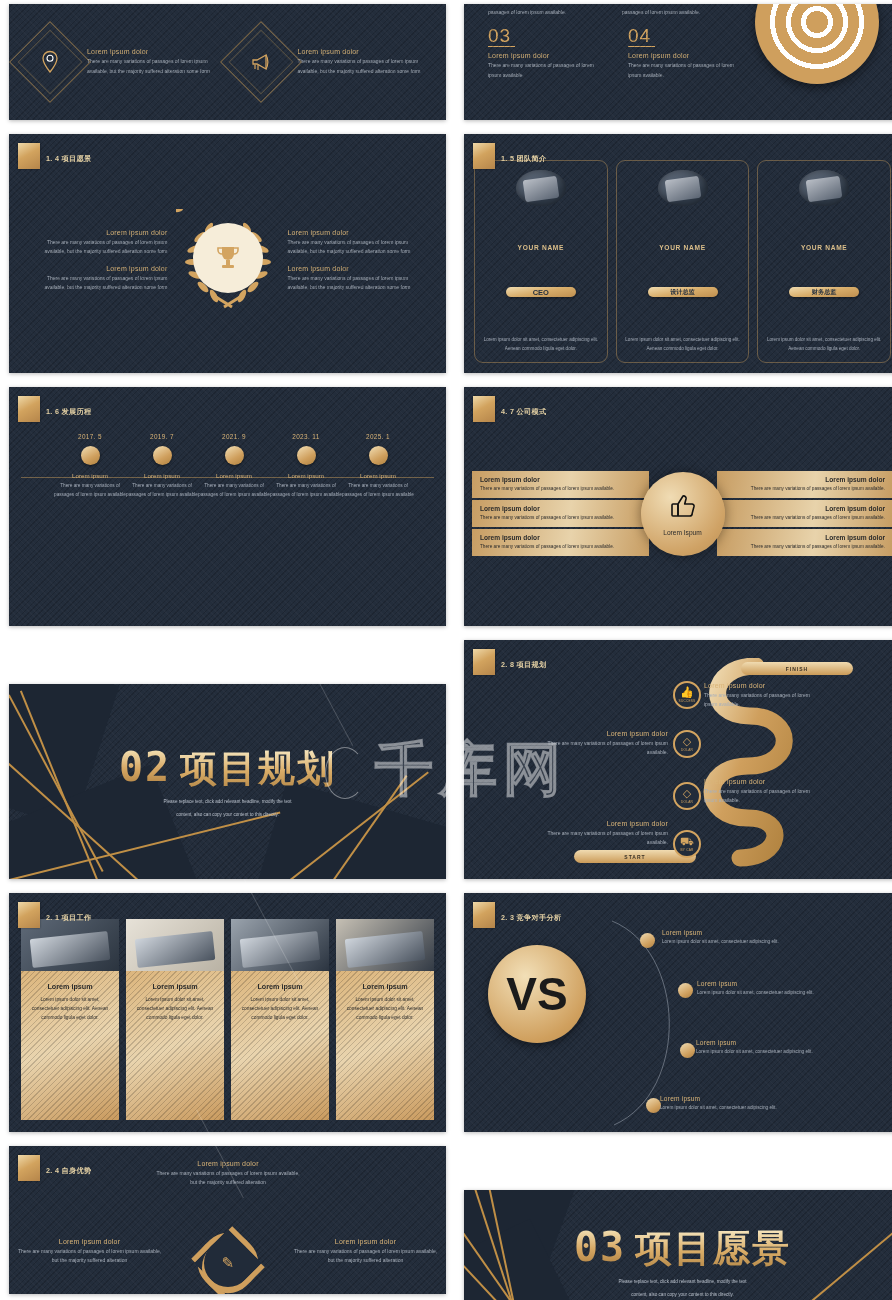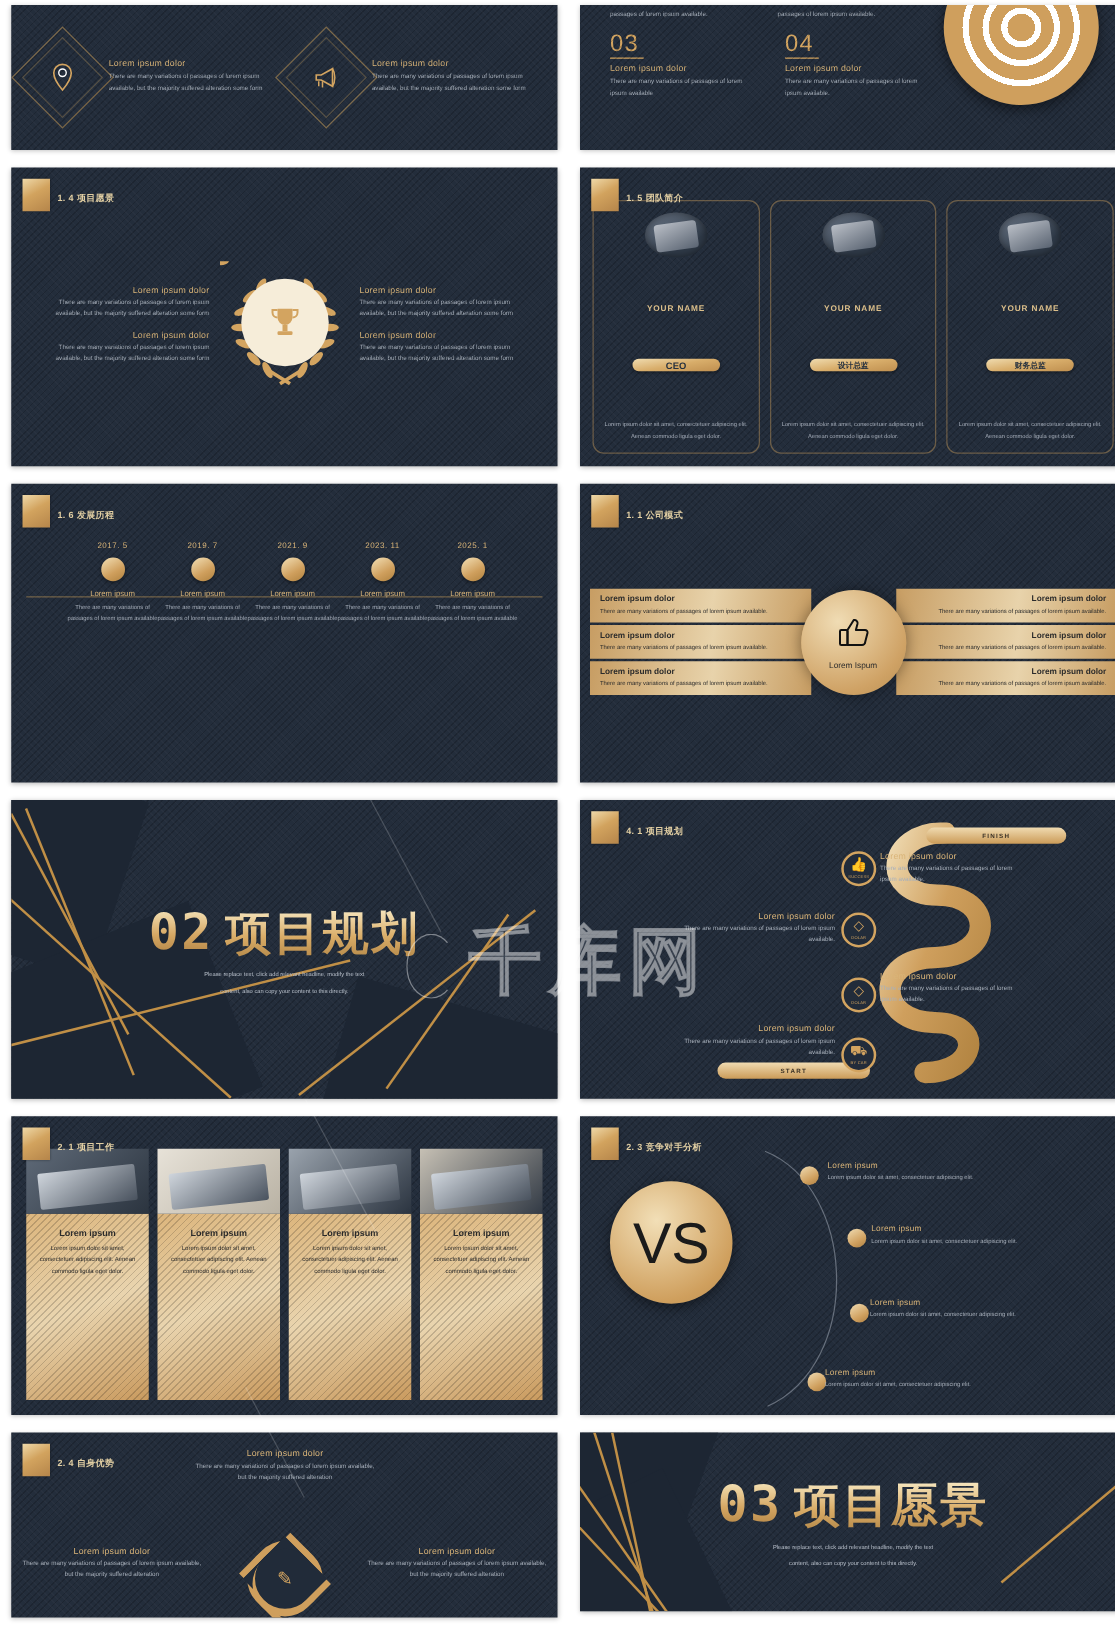--- a/index.html
+++ b/index.html
@@ -152,21 +152,21 @@
   .hub{
     width:84px;height:84px;border-radius:50%; flex:0 0 84px;
     background:radial-gradient(circle at 35% 30%,#f0dcb4,#cfa265 70%,#b98e51);
     display:flex;flex-direction:column;align-items:center;justify-content:center;
     box-shadow:0 0 12px rgba(0,0,0,.4); z-index:3; margin:0 -8px;
   }
   .hub .gl{ font-size:26px; color:#111; line-height:.9; }
   .hub .lb{ font-size:6.6px; color:#2b2b2b; margin-top:4px;}
 
   
-  .cover{ display:flex;align-items:center;justify-content:center; position:relative;}
+  .cover{ display:flex;align-items:center;justify-content:center; position:relative;margin-top:44px;}
   .cover .deco{ position:absolute; inset:0; overflow:hidden; }
   .cover .ln{ position:absolute; height:1.6px; background:#c08f46; transform-origin:left center; }
   .cover .poly{ position:absolute; background:#1d2633; }
   .cvt{ text-align:center; z-index:3; position:relative; }
   .cvt .hd{ display:flex;align-items:baseline; justify-content:center; gap:9px;}
   .cvt .no{
     font-size:40px; font-weight:bold; letter-spacing:2px;
     background:linear-gradient(180deg,#f4e2b6 10%,#d5a662 55%,#a87b3e 100%);
     -webkit-background-clip:text; background-clip:text; color:transparent;
     font-family:"DejaVu Sans Mono", monospace;
@@ -211,21 +211,21 @@
   }
   .pb b{ font-size:7.2px; display:block; margin-bottom:5px; }
   .pb span{ font-size:4.8px; line-height:1.85; display:block; }
 
   
   .s10{ position:relative; padding-top:20px; }
   .vs{
     position:absolute; left:24px; top:52px; width:98px;height:98px;border-radius:50%;
     background:radial-gradient(circle at 38% 32%,#f2dfb7,#cf9f5d 72%,#b98d50);
     display:flex;align-items:center;justify-content:center;
-    font-size:46px; font-weight:normal; color:#1b1b1b;
+    font-size:46px; font-weight:bold; color:#1b1b1b;
     box-shadow:0 3px 10px rgba(0,0,0,.45);
   }
   .vsdot{ position:absolute; width:15px;height:15px;border-radius:50%;
           background:linear-gradient(150deg,#f0dcb3,#cf9f5d 65%,#ad8044); }
   .vsitem{ position:absolute; width:150px; }
   .vsitem .ttl{ font-size:6.6px; }
   .vsitem .bdy{ font-size:4.7px; }
 
   
   .s11{ position:relative; }
@@ -454,21 +454,21 @@
         <div class="dot"></div>
         <div class="lt">Lorem ipsum</div>
         <div class="lb">There are many variations of passages of lorem ipsum available</div>
       </div>
     </div>
   </div>
 
   <div class="slide s6">
     <div class="badge-wrap">
       <div class="badge-sq"></div>
-      <div class="badge-txt"><span>1. 1</span>&nbsp;<span>公司模式</span></div>
+      <div class="badge-txt"><span>4. 7</span>&nbsp;<span>公司模式</span></div>
     </div>
     <div class="wing l">
       <div class="wrow">
         <b>Lorem ipsum dolor</b>
         <span>There are many variations of passages of lorem ipsum available.</span>
       </div>
       <div class="wrow">
         <b>Lorem ipsum dolor</b>
         <span>There are many variations of passages of lorem ipsum available.</span>
       </div>
@@ -520,21 +520,21 @@
         <div class="cn">项目规划</div>
       </div>
       <div class="sub">Please replace text, click add relevant headline, modify the text</div>
       <div class="sub">content, also can copy your content to this directly.</div>
     </div>
   </div>
 
   <div class="slide s8">
     <div class="badge-wrap">
       <div class="badge-sq"></div>
-      <div class="badge-txt"><span>4. 1</span>&nbsp;<span>项目规划</span></div>
+      <div class="badge-txt"><span>2. 8</span>&nbsp;<span>项目规划</span></div>
     </div>
 
     <div class="road">
       <svg viewBox="0 0 120 210" preserveAspectRatio="none">
         <defs>
           <linearGradient id="gold" x1="0" y1="0" x2="1" y2="1">
             <stop offset="0%" stop-color="#f0dcb4"></stop>
               <stop offset="45%" stop-color="#cf9f5d"></stop>
               <stop offset="100%" stop-color="#b0823f"></stop>
           </linearGradient>

